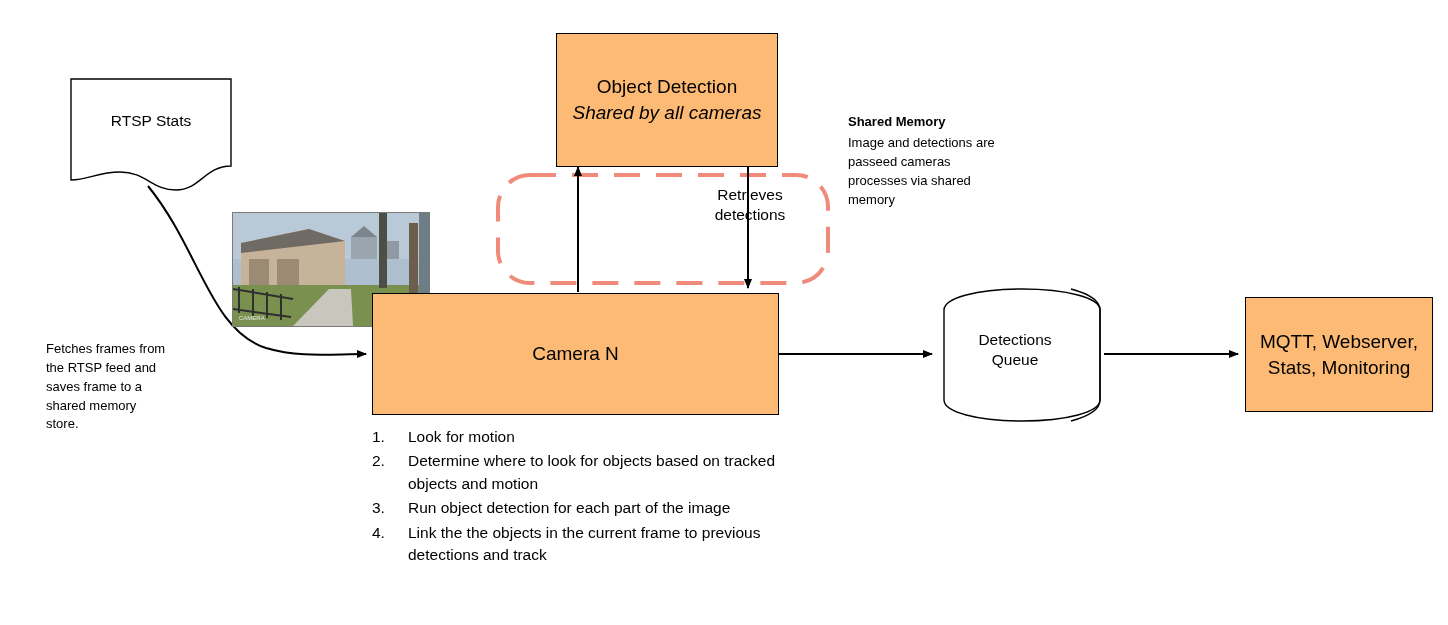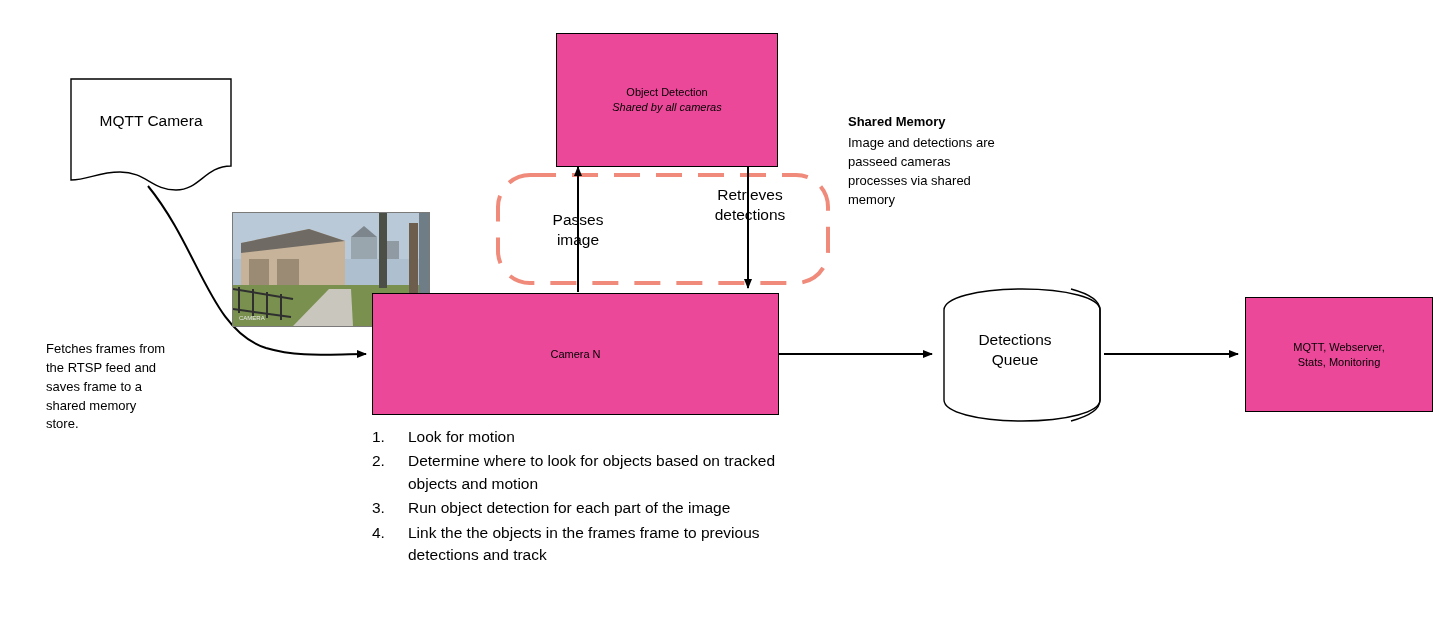--- a/index.html
+++ b/index.html
@@ -22,28 +22,28 @@
     position: absolute;
     left: 0;
     top: 0;
     width: 1448px;
     height: 625px;
     pointer-events: none;
   }
   .node {
     position: absolute;
     box-sizing: border-box;
-    background: #ec4899;
+    background: #fdba74;
     border: 1px solid #000000;
     display: flex;
     flex-direction: column;
     align-items: center;
     justify-content: center;
     text-align: center;
-    font-size: 11px;
+    font-size: 19px;
     line-height: 1.35;
   }
   .node .sub {
     font-style: italic;
   }
   .plaintext {
     position: absolute;
     font-size: 13px;
     line-height: 1.45;
     white-space: pre-line;
@@ -184,21 +184,21 @@
 
       <rect x="176" y="10" width="9" height="72" fill="#6c5d4d"></rect>
       <rect x="186" y="0" width="10" height="113" fill="#6f7d86"></rect>
 
       <rect x="146" y="0" width="8" height="75" fill="#4c4f45"></rect>
       <text x="6" y="107" font-size="6" fill="#e8e8e8" font-family="Liberation Sans, sans-serif">CAMERA</text>
     </svg>
   </div>
 
   <div id="rtsp-camera">
-    <div class="label">MQTT Camera</div>
+    <div class="label">RTSP Stats</div>
   </div>
 
   <div class="node" style="left:556px; top:33px; width:222px; height:134px;">
     <div>Object Detection</div>
     <div class="sub">Shared by all cameras</div>
   </div>
 
   <div class="node" style="left:372px; top:293px; width:407px; height:122px;">
     <div>Camera N</div>
   </div>
@@ -206,22 +206,20 @@
   <div id="detections-queue">
     <div class="qlabel" style="white-space:pre-line;">Detections
 Queue</div>
   </div>
 
   <div class="node" style="left:1245px; top:297px; width:188px; height:115px; white-space:pre-line;">
     <div style="white-space:pre-line;">MQTT, Webserver,
 Stats, Monitoring</div>
   </div>
 
-  <div class="edge-label" style="left:522px; top:210px; width:112px;">Passes
-image</div>
 
   <div class="edge-label" style="left:690px; top:185px; width:120px;">Retrieves
 detections</div>
 
   <div class="plaintext" style="left:46px; top:340px; width:190px;">Fetches frames from
 the RTSP feed and
 saves frame to a
 shared memory
 store.</div>
 
@@ -241,17 +239,17 @@
     <div class="step">
       <div class="num">2.</div>
       <div class="txt">Determine where to look for objects based on tracked objects and motion</div>
     </div>
     <div class="step">
       <div class="num">3.</div>
       <div class="txt">Run object detection for each part of the image</div>
     </div>
     <div class="step">
       <div class="num">4.</div>
-      <div class="txt">Link the the objects in the frames frame to previous detections and track</div>
+      <div class="txt">Link the the objects in the current frame to previous detections and track</div>
     </div>
   </div>
 
 </div>
 
 </body></html>

